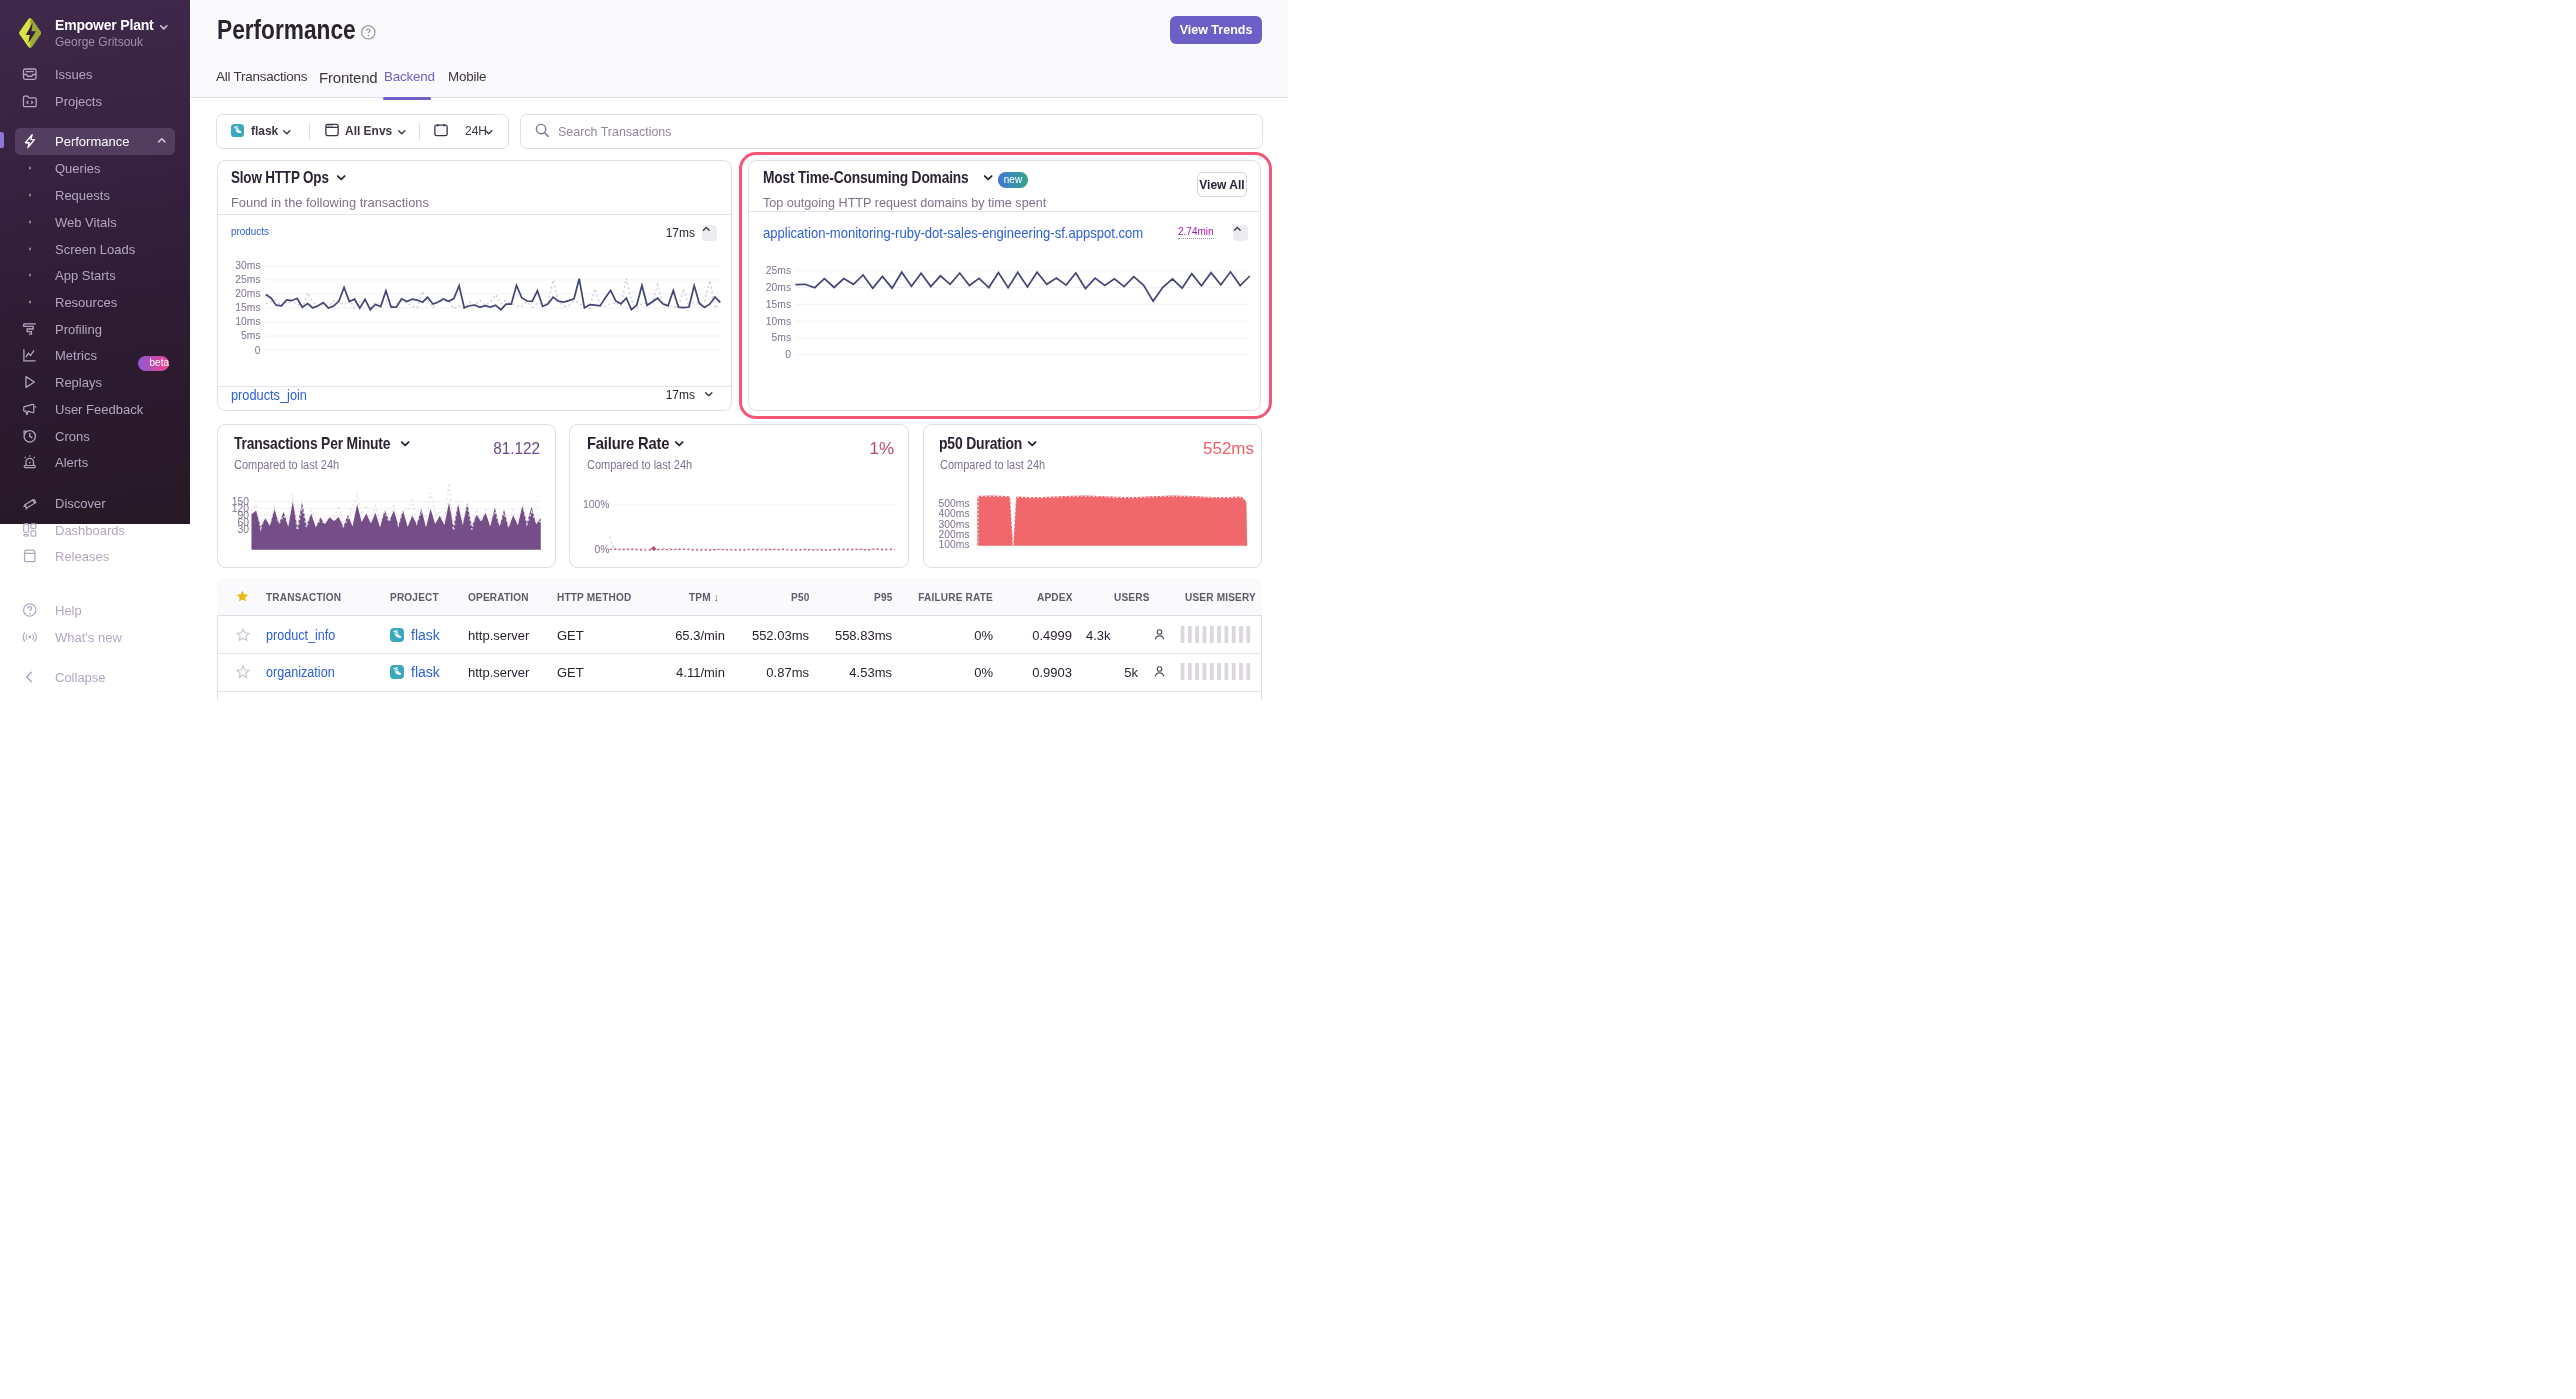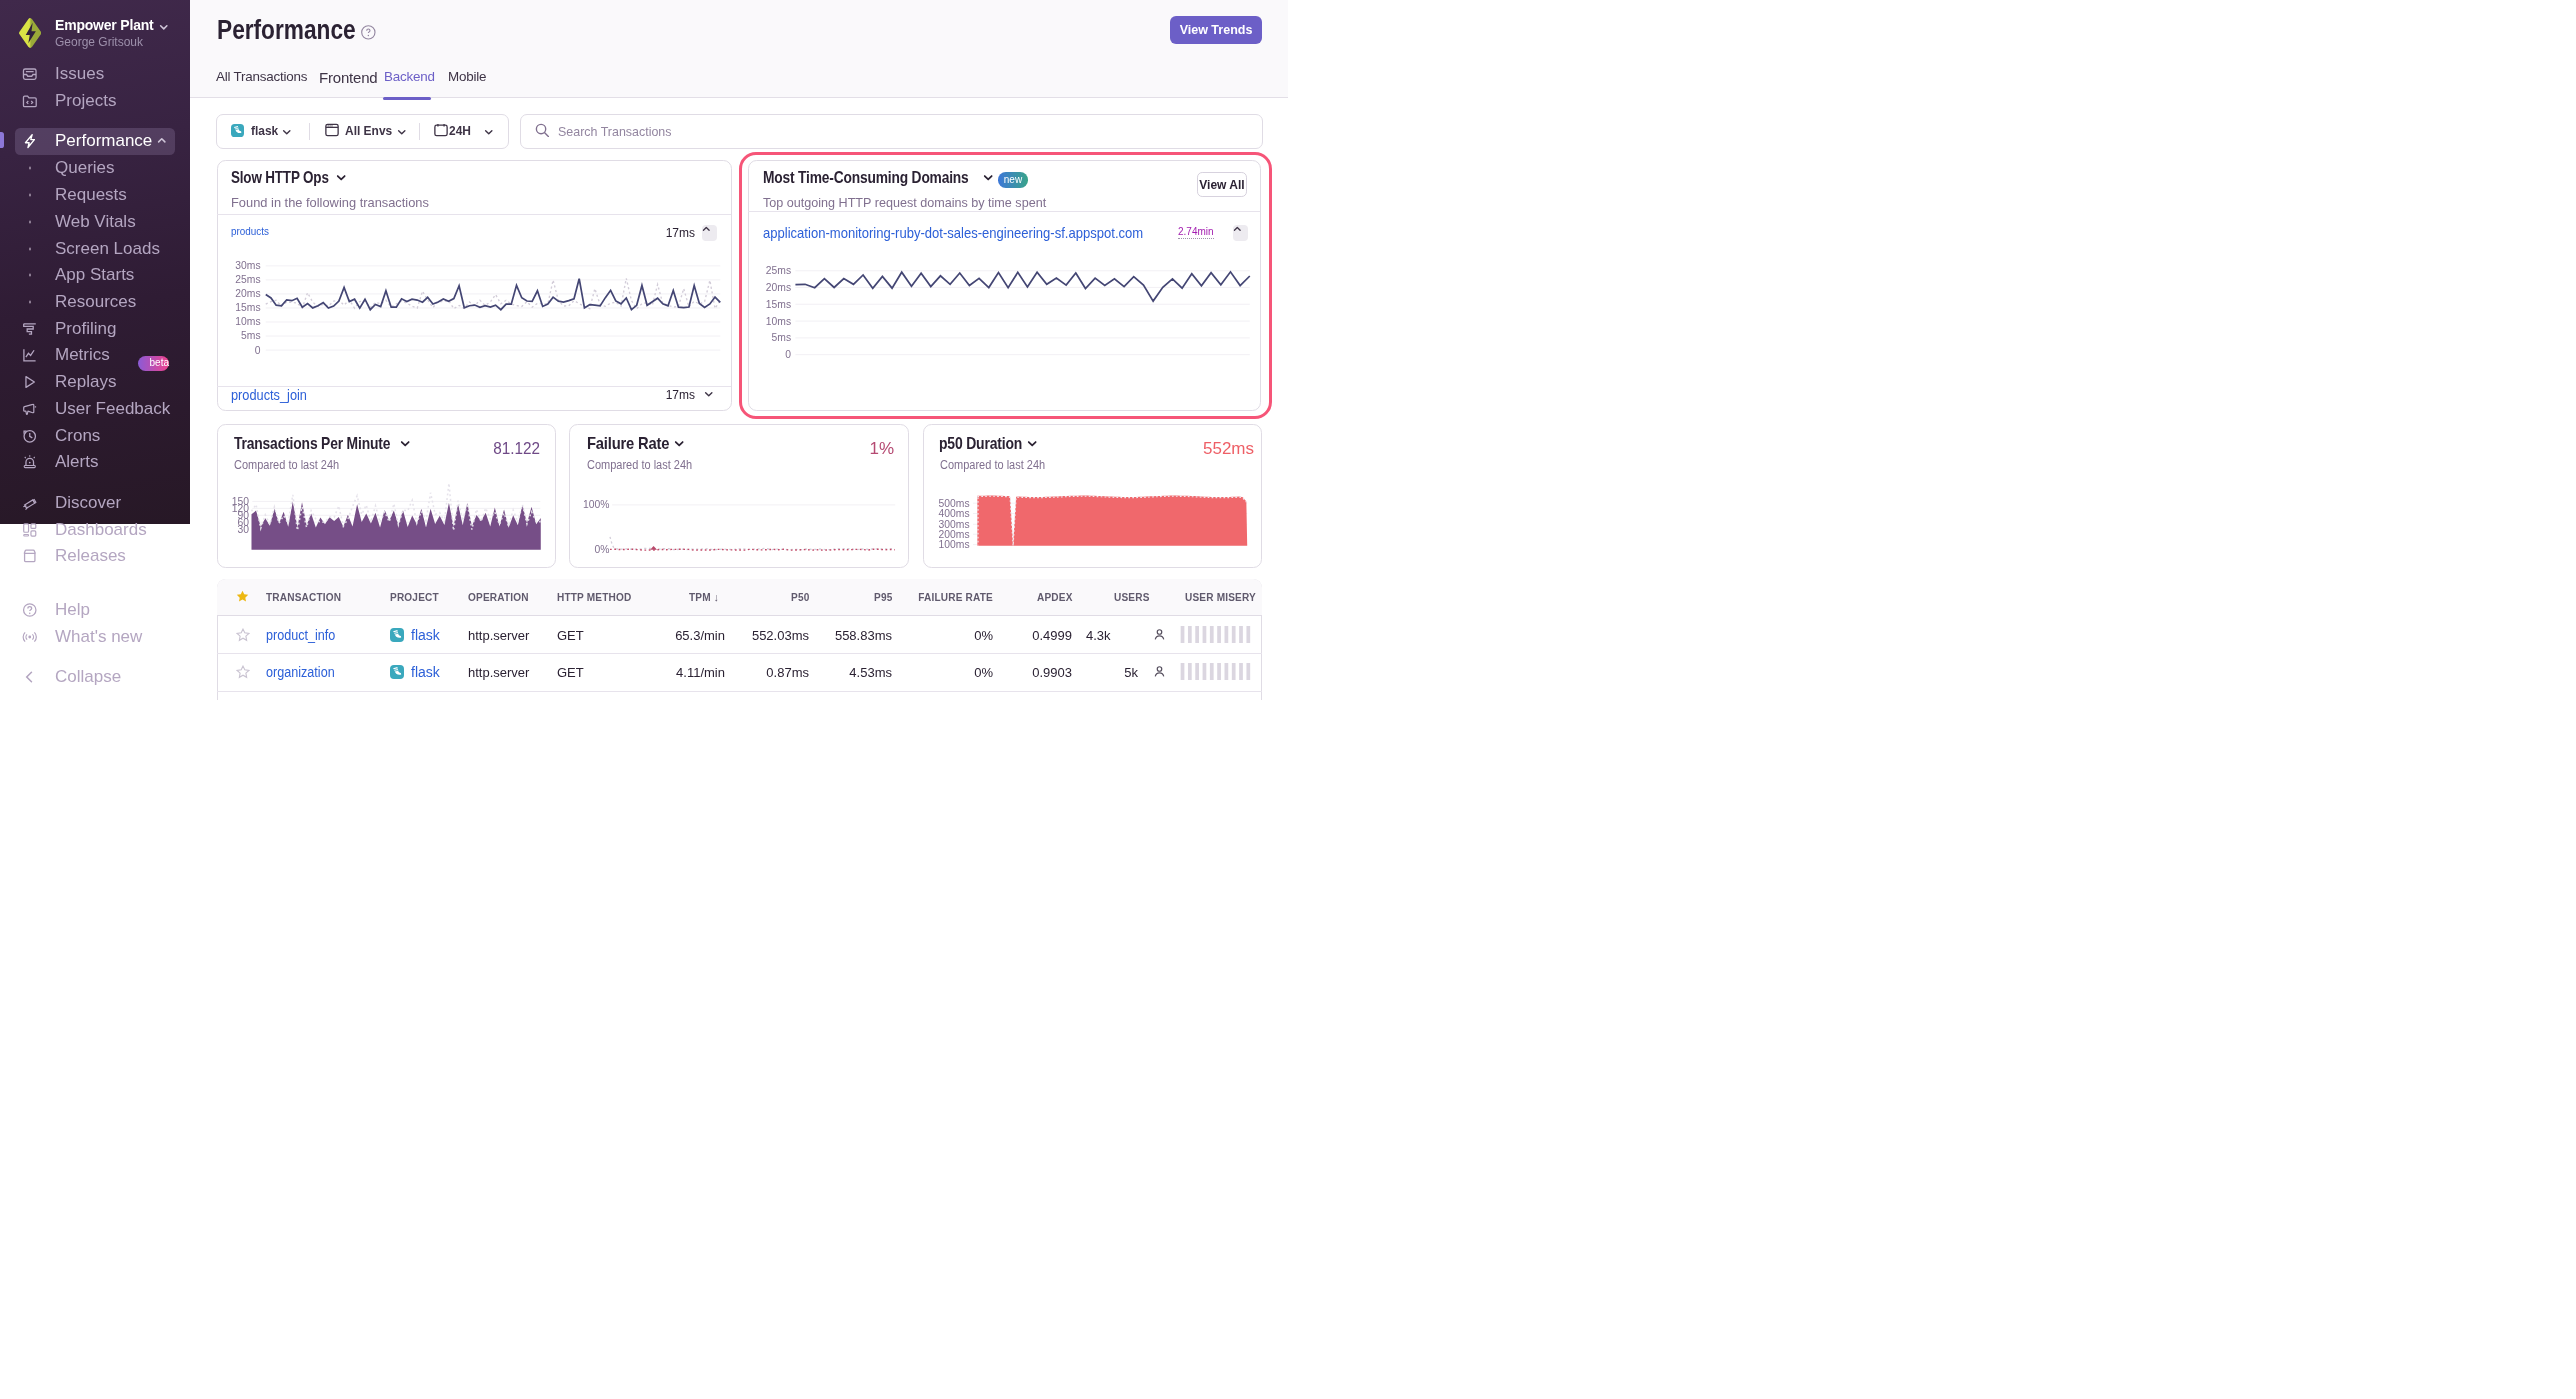--- a/index.html
+++ b/index.html
@@ -1,18 +1,18 @@
 <!DOCTYPE html>
 <html style="font-size:14px"><head><meta charset="utf-8"><style>
 *{margin:0;padding:0;box-sizing:border-box}
 html,body{width:1288px;height:700px;overflow:hidden;font-family:"Liberation Sans",sans-serif;background:#fff}
 .abs{position:absolute}
 #sidebar{position:absolute;left:0;top:0;width:190px;height:524px;
  background:linear-gradient(171deg,#40294b 0%,#382342 28%,#2f1c34 58%,#271826 100%)}
-.nav{position:absolute;left:55px;transform:translateY(-50%);font-size:17px;color:#b4a6c1;white-space:nowrap}
+.nav{position:absolute;left:55px;transform:translateY(-50%);font-size:13px;color:#b4a6c1;white-space:nowrap}
 .nico{position:absolute;left:22.4px;width:15.5px;height:15.5px;transform:translateY(-50%);color:#b4a6c1}
 .bullet{position:absolute;left:28.5px;width:2.8px;height:2.8px;border-radius:50%;background:#938399;transform:translateY(-50%)}
 #main{position:absolute;left:190px;top:0;width:1098px;height:700px;background:#fff}
 #hdr{position:absolute;left:0;top:0;width:1098px;height:98px;background:#faf9fb;border-bottom:0.9px solid #e3dfe7}
 .panel{position:absolute;background:#fff;border:0.9px solid #e0dce5;border-radius:8.6px}
 .ptitle{font-weight:bold;font-size:16.4px;color:#2b2233;letter-spacing:-0.2px}
 .muted{color:#80708f}
 .link{color:#2d60d8}
 svg{display:block}
 .cellnum{position:absolute;transform:translateY(-50%);font-size:13px;color:#2b2233;white-space:nowrap}
@@ -208,21 +208,21 @@
     <div class="abs" style="left:207px;top:128px">
       <svg width="9.5" height="8.6" viewBox="0 0 12 11">
         <path d="M2 3.5l4 4 4-4" fill="none" stroke="#3e3446" stroke-width="1.8" stroke-linecap="round" stroke-linejoin="round"></path>
       </svg>
     </div>
     <div class="abs" style="left:229px;top:123px;width:0.9px;height:17px;background:#e0dce5"></div>
     <svg class="abs" style="left:244px;top:123px" width="14" height="14" viewBox="0 0 16 16">
       <rect x="1" y="2.5" width="14" height="12" rx="2" fill="none" stroke="#3e3446" stroke-width="1.5"></rect>
       <path d="M4.5 1v3M11.5 1v3" stroke="#3e3446" stroke-width="1.5"></path>
     </svg>
-    <div class="abs" style="left:259px;top:123px;font-size:13px;font-weight:bold;color:#3e3446"><span class="sx" style="transform:scaleX(0.92)">24H</span></div>
+    <div class="abs" style="left:275px;top:123px;font-size:13px;font-weight:normal;color:#3e3446"><span class="sx" style="transform:scaleX(0.92)">24H</span></div>
     <div class="abs" style="left:294px;top:128px">
       <svg width="9.5" height="8.6" viewBox="0 0 12 11">
         <path d="M2 3.5l4 4 4-4" fill="none" stroke="#3e3446" stroke-width="1.8" stroke-linecap="round" stroke-linejoin="round"></path>
       </svg>
     </div>
     <div class="abs" style="left:330px;top:114px;width:743px;height:35px;background:#fff;border:0.9px solid #e0dce5;border-radius:7px"></div>
     <svg class="abs" style="left:345px;top:123px" width="14.7" height="14.7" viewBox="0 0 17 17">
       <circle cx="7" cy="7" r="5.4" fill="none" stroke="#80708f" stroke-width="1.6"></circle>
       <path d="M11.2 11.2L15.5 15.5" stroke="#80708f" stroke-width="1.6" stroke-linecap="round"></path>
     </svg>

